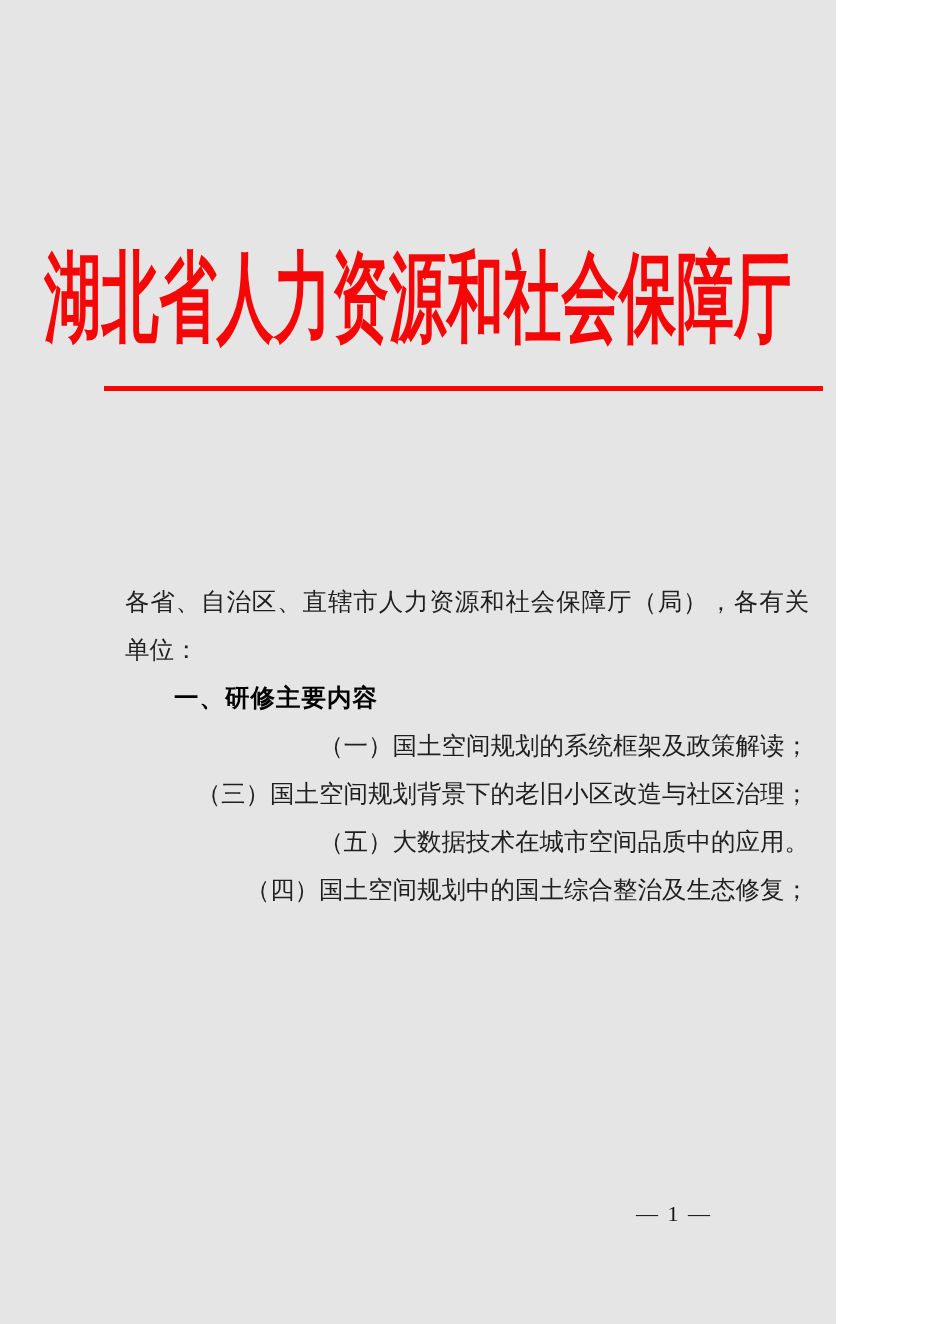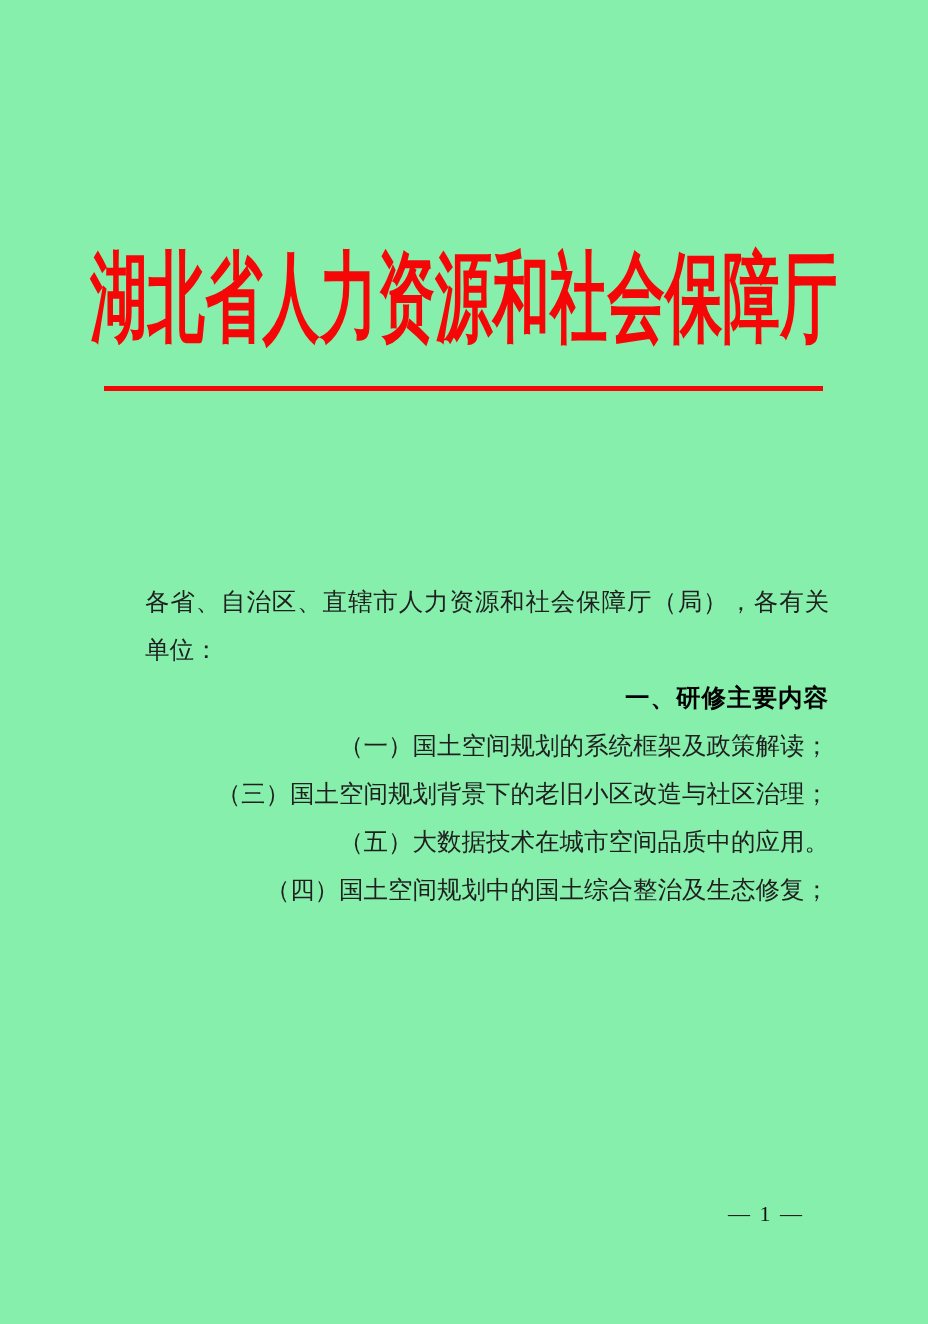--- a/index.html
+++ b/index.html
@@ -1,21 +1,21 @@
 <!DOCTYPE html>
 <html><head>
 <meta charset="utf-8">
 <style>
   * { margin: 0; padding: 0; box-sizing: border-box; }
   html, body { background: #ffffff; }
   .page {
     position: relative;
-    width: 928px;
+    width: 836px;
     height: 1324px;
-    background: #86efac;
+    background: #e5e5e5;
     overflow: hidden;
     font-family: "Liberation Serif", "DejaVu Serif", serif;
   }
   
   .letterhead {
     position: absolute;
     top: 233px;
     left: 0;
     width: 100%;
     text-align: center;
@@ -55,30 +55,29 @@
   
   .body-text {
     position: absolute;
     top: 578px;
     left: 125px;
     width: 684px;
     font-size: 24.5px;
     line-height: 48px;
     color: #1f1f1f;
     text-align: justify;
-    margin-left: 20px;
   }
   .salutation { text-align: justify; }
   .para { text-indent: 2em; text-align: justify; }
   .section-heading {
     text-indent: 2em;
     font-weight: bold;
     color: #000000;
     font-family: "Liberation Sans", "DejaVu Sans", sans-serif;
-    text-align: right;
+    text-align: left;
     white-space: nowrap;
     letter-spacing: 1px;
   }
   .item {
     text-indent: 2em;
     text-align: right;
     white-space: nowrap;
   }
   
   .page-number {

